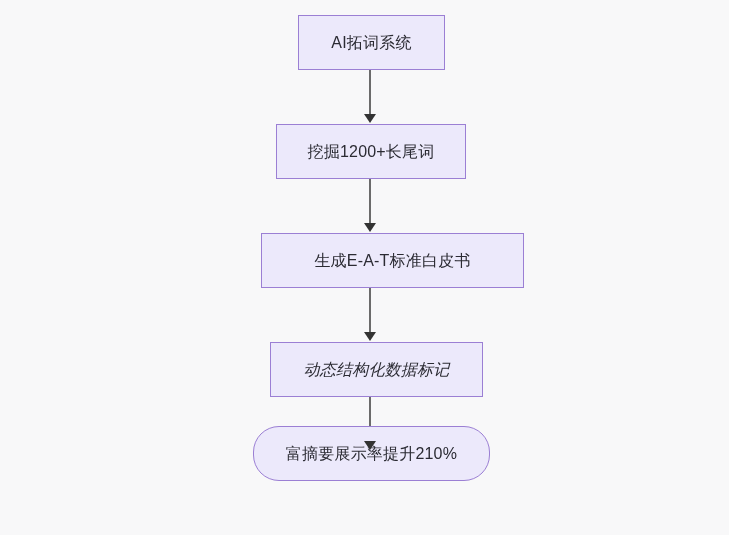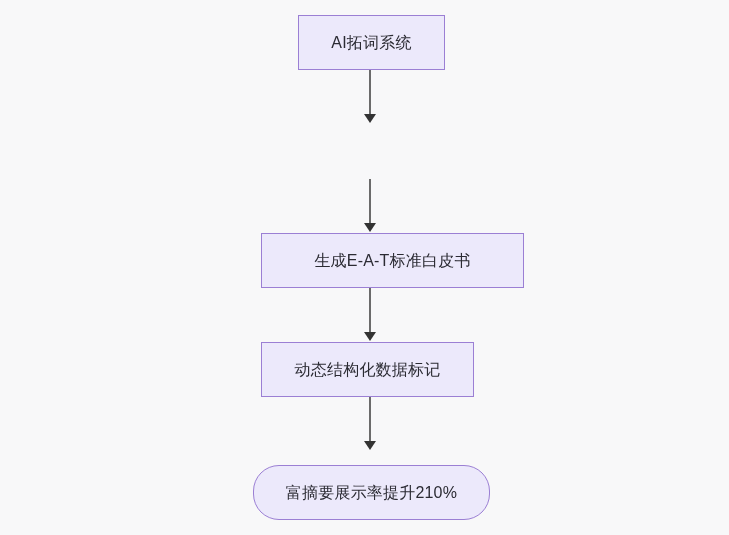--- a/index.html
+++ b/index.html
@@ -39,22 +39,22 @@
     line-height: 1;
     color: #2b2b33;
     letter-spacing: 0.2px;
     white-space: nowrap;
     text-align: center;
   }
 
   .node-1 { left: 298px; top: 15px;  width: 147px; }
   .node-2 { left: 276px; top: 124px; width: 190px; }
   .node-3 { left: 261px; top: 233px; width: 263px; }
-  .node-4 { left: 261px; top: 342px; width: 213px; }
-  .node-5 { left: 253px; top: 465px; width: 237px; border-radius: 26px; }
+  .node-4 { left: 270px; top: 342px; width: 213px; font-style: italic; }
+  .node-5 { left: 253px; top: 426px; width: 237px; border-radius: 26px; }
 
   
   .connector {
     position: absolute;
     left: 369px;
     width: 2px;
     background: #6b6b6b;
     z-index: 1;
   }
   .connector-1 { top: 70px;  height: 47px; }
@@ -82,20 +82,23 @@
 
 <div id="flowchart-canvas">
 
   <div class="node node-1">
     <span class="node-label">AI拓词系统</span>
   </div>
 
   <div class="connector connector-1"></div>
   <div class="arrowhead arrowhead-1"></div>
 
+  <div class="node node-2">
+    <span class="node-label">挖掘1200+长尾词</span>
+  </div>
 
   <div class="connector connector-2"></div>
   <div class="arrowhead arrowhead-2"></div>
 
   <div class="node node-3">
     <span class="node-label">生成E-A-T标准白皮书</span>
   </div>
 
   <div class="connector connector-3"></div>
   <div class="arrowhead arrowhead-3"></div>

